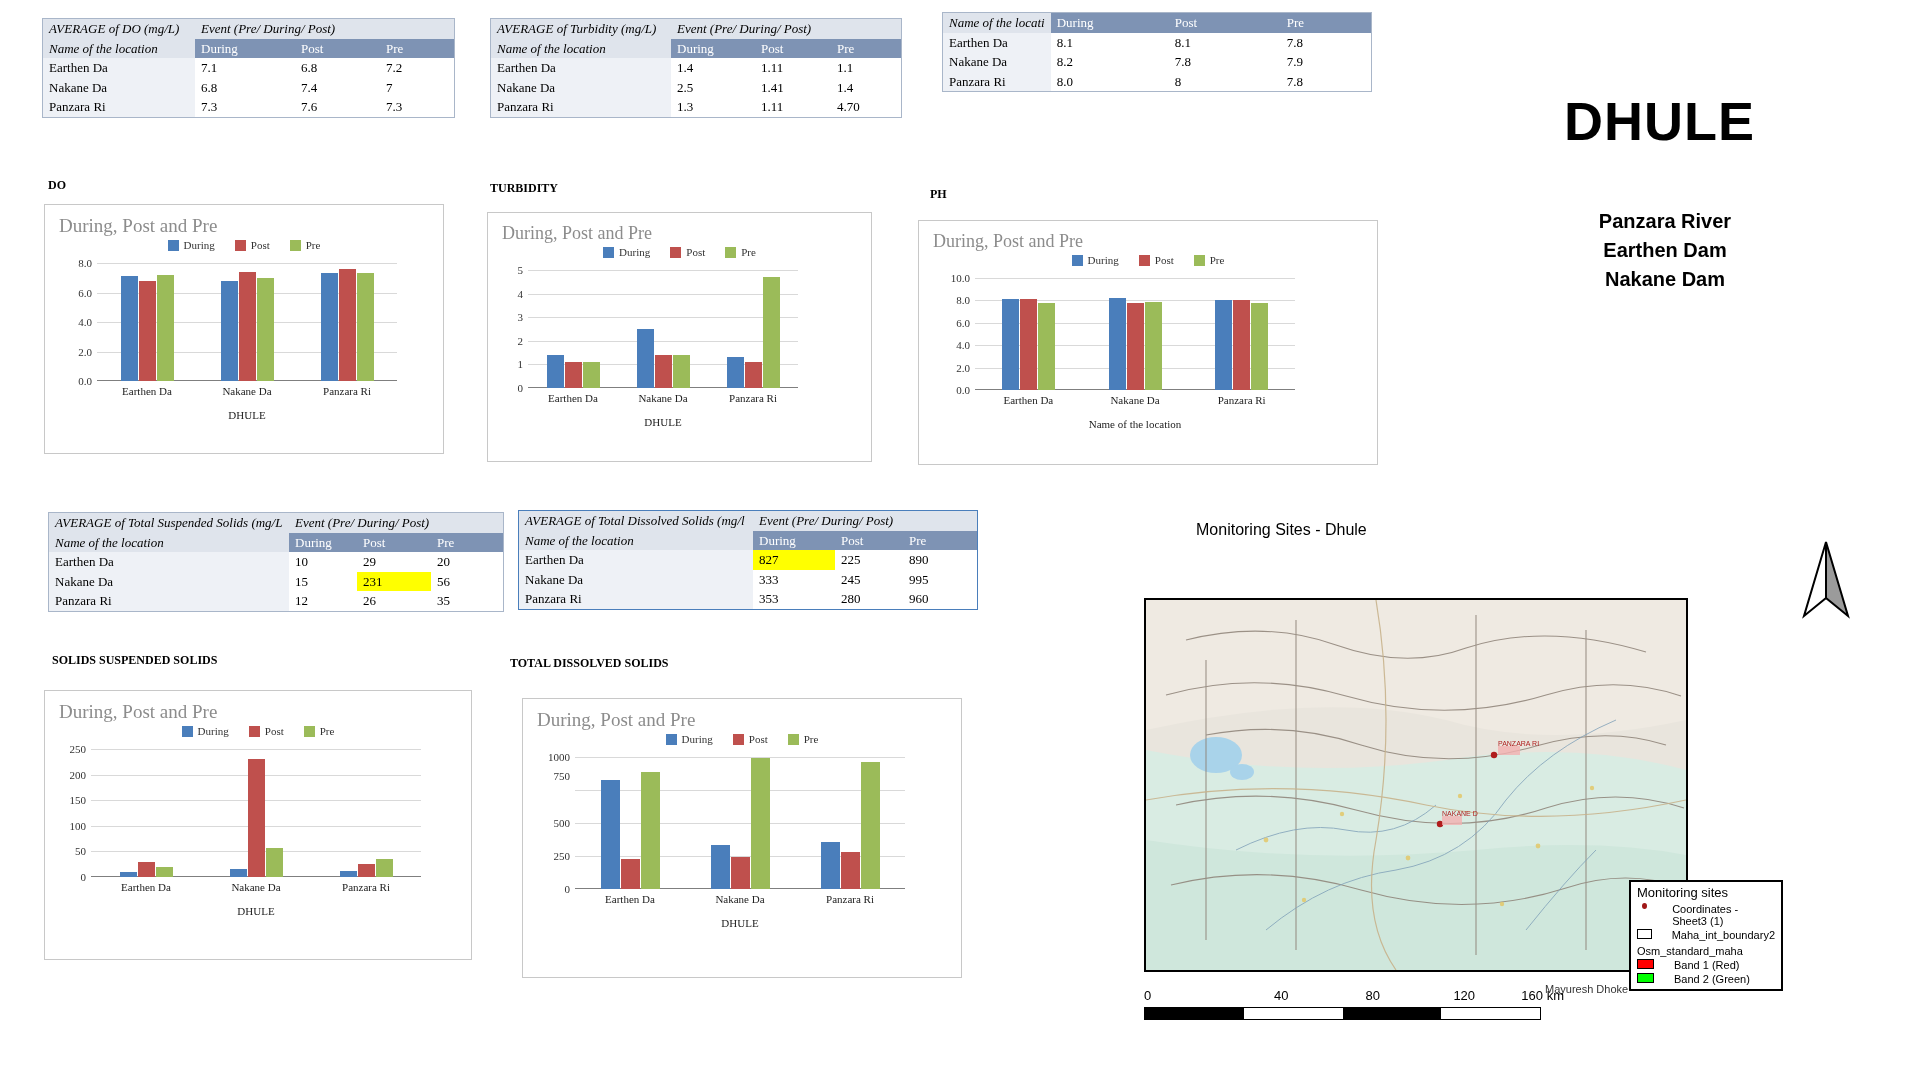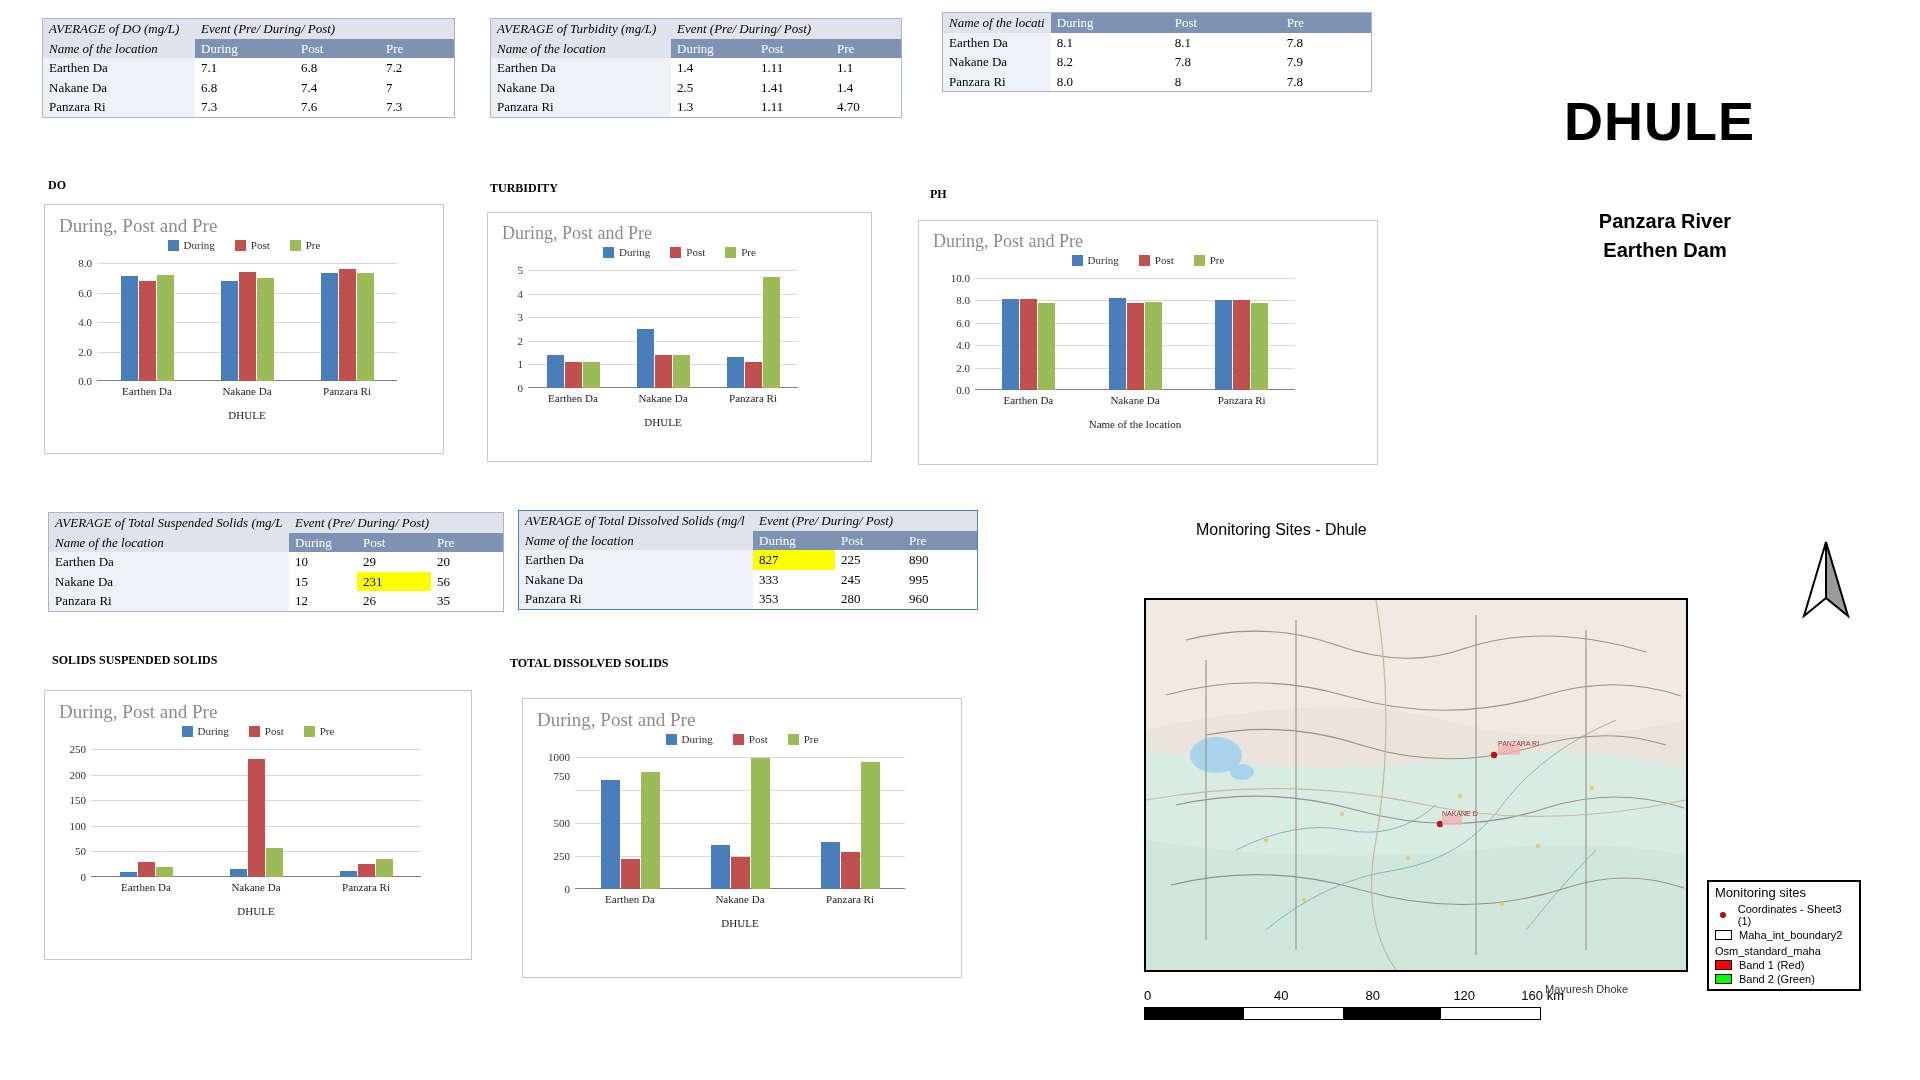--- a/index.html
+++ b/index.html
@@ -49,21 +49,21 @@
 
   
   .big-title{font-family:"Liberation Sans",sans-serif;font-weight:bold;font-size:54px;letter-spacing:1px;color:#000;}
   .sub-title{font-family:"Liberation Sans",sans-serif;font-weight:bold;font-size:20px;color:#000;text-align:center;line-height:1.45;}
 
   
   .map-title{font-family:"Liberation Sans",sans-serif;font-size:16px;color:#000;}
   .mapframe{border:2px solid #000;background:#eae6de;overflow:hidden;position:relative;}
   .legendbox{border:2px solid #000;background:#fff;font-family:"Liberation Sans",sans-serif;}
   .legendbox .lt{font-size:13px;color:#000;padding:3px 6px 2px 6px;}
-  .legendbox .row{display:flex;align-items:center;gap:7px;padding:1px 6px;font-size:11px;color:#000;}
+  .legendbox .row{display:flex;gap:20px;padding:1px 6px;font-size:11px;color:#000;}
   .legendbox .grp-lbl{font-size:11px;padding:3px 6px 1px 6px;color:#000;}
   .sq{width:17px;height:10px;display:inline-block;border:1px solid #000;box-sizing:border-box;}
   .dot{width:6px;height:6px;border-radius:50%;background:#a01818;display:inline-block;margin:0 5px;}
   .scale-nums{display:flex;font-family:"Liberation Sans",sans-serif;font-size:13px;color:#000;}
   .scalebar{display:flex;border:1px solid #000;height:11px;}
   .author{font-family:"Liberation Sans",sans-serif;font-size:11px;color:#333;}
 </style>
 </head>
 <body>
 
@@ -518,20 +518,21 @@
         <div>Panzara Ri</div>
       </div>
       <div class="xaxis-title">DHULE</div>
     </div>
   </div>
 
 <div class="abs big-title" style="left:1564px;top:90px;">DHULE</div>
 <div class="abs sub-title" style="left:1520px;top:207px;width:290px;">
   <div>Panzara River</div>
   <div>Earthen Dam</div>
+  <div>Nakane Dam</div>
 </div>
 
 <div class="abs map-title" style="left:1196px;top:521px;">Monitoring Sites - Dhule</div>
 
 <div class="abs mapframe" style="left:1144px;top:598px;width:540px;height:370px;">
   <svg width="540" height="370" viewBox="0 0 540 370">
     <rect x="0" y="0" width="540" height="370" fill="#e9e5dd"></rect>
     <path d="M0,0 H540 V120 Q400,150 300,120 Q180,90 0,130 Z" fill="#efeae2"></path>
     <path d="M0,150 Q150,180 300,160 Q430,140 540,170 V370 H0 Z" fill="#d9ece3"></path>
     <path d="M0,240 Q160,265 330,250 Q450,238 540,255 V370 H0 Z" fill="#cfe7dc"></path>
@@ -595,21 +596,21 @@
     <div style="width:54px;text-align:right;">160 km</div>
   </div>
   <div class="scalebar" style="margin-top:4px;width:395px;">
     <div style="flex:1;background:#000;"></div>
     <div style="flex:1;background:#fff;"></div>
     <div style="flex:1;background:#000;"></div>
     <div style="flex:1;background:#fff;"></div>
   </div>
 </div>
 
-<div class="abs legendbox" style="left:1707px;top:880px;width:150px;">
+<div class="abs legendbox" style="left:1629px;top:880px;width:150px;">
   <div class="lt">Monitoring sites</div>
   <div class="row">
     <span class="dot"></span>
     <span>Coordinates - Sheet3 (1)</span>
   </div>
   <div class="row">
     <span class="sq" style="background:#fff;"></span>
     <span>Maha_int_boundary2</span>
   </div>
   <div class="grp-lbl">Osm_standard_maha</div>

